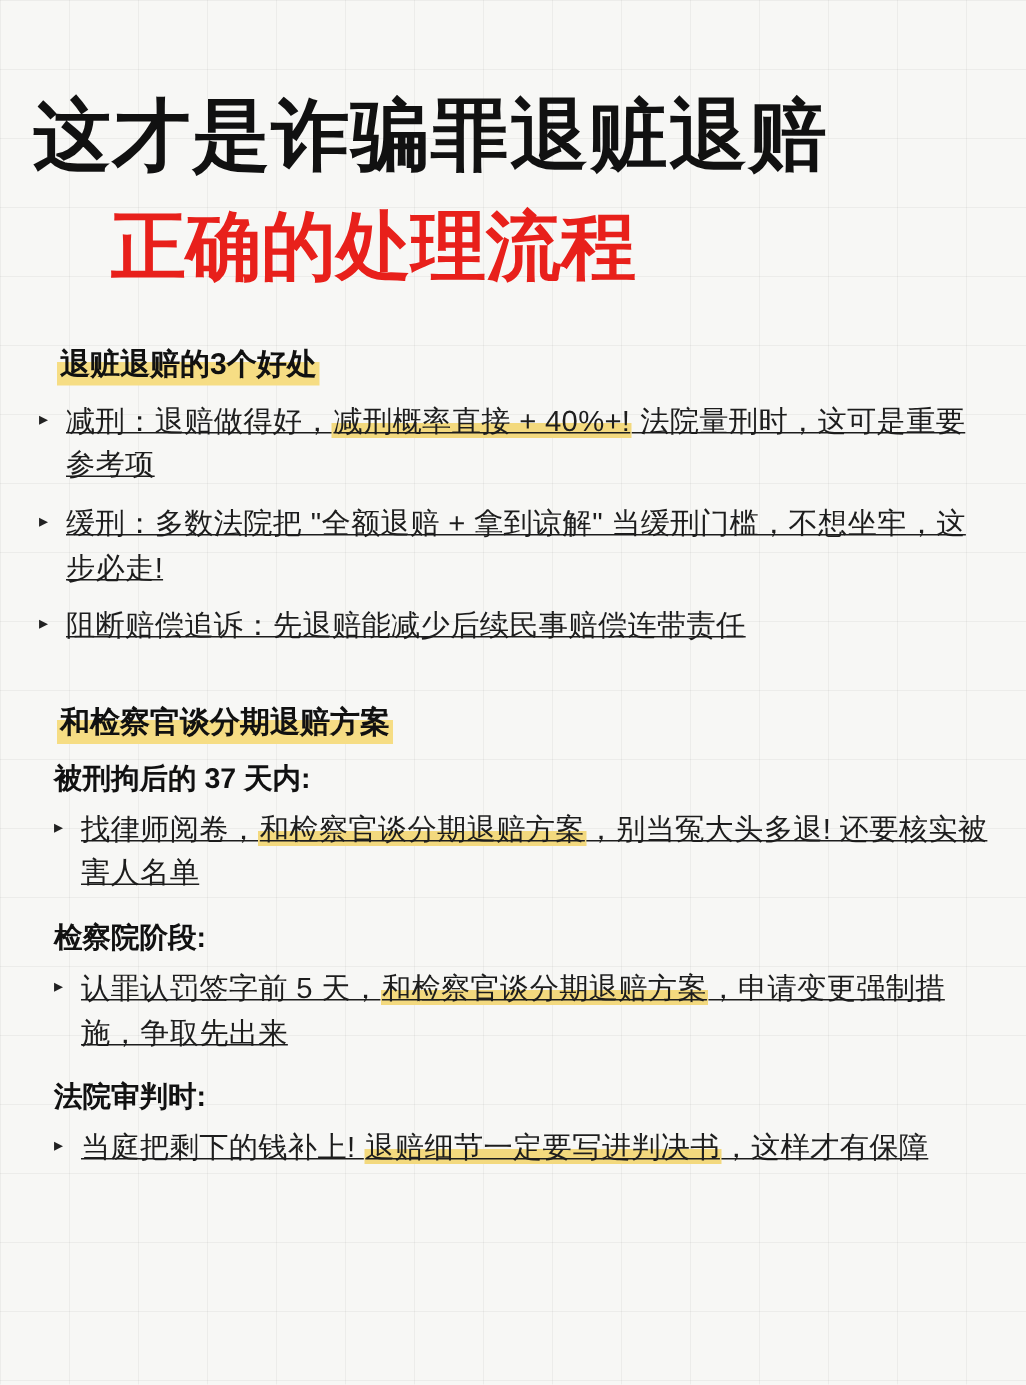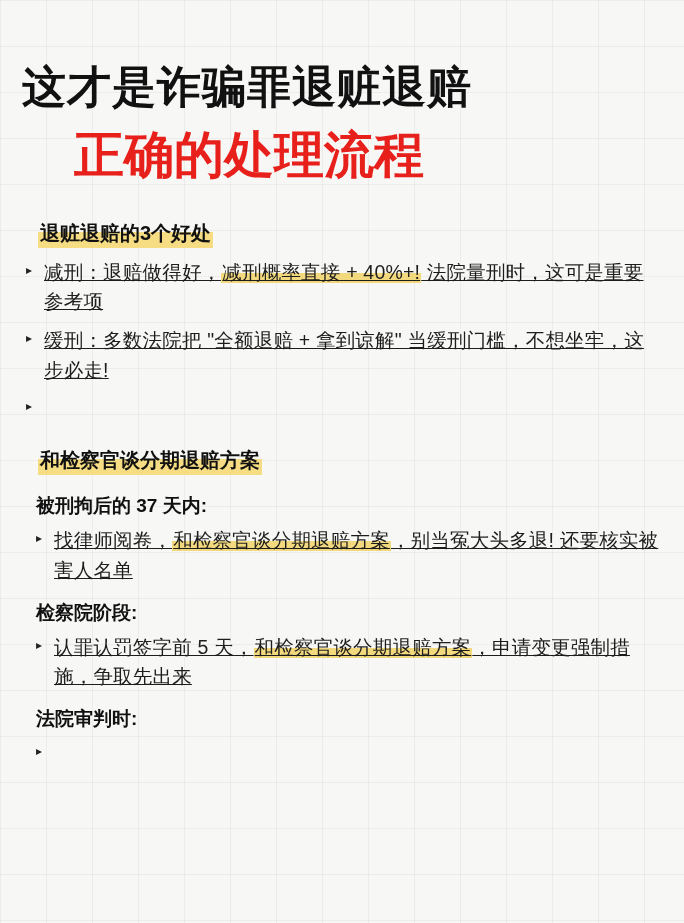--- a/index.html
+++ b/index.html
@@ -28,21 +28,21 @@
   .page {
     position: relative;
     padding: 0 22px;
     box-sizing: border-box;
     height: 100%;
   }
   .title-block {
     padding-top: 62px;
   }
   .title-line1 {
-    font-size: 44px;
+    font-size: 52px;
     font-weight: bold;
     letter-spacing: 1px;
     color: #111111;
     line-height: 1.12;
     white-space: nowrap;
   }
   .title-line2 {
     font-size: 50px;
     font-weight: bold;
     color: #e8201b;
@@ -91,21 +91,21 @@
     background: linear-gradient(to bottom, rgba(255,255,255,0) 55%, #f3d97e 55%, #f3d97e 100%);
     padding: 0 1px;
   }
   .sub-heading {
     font-size: 19px;
     font-weight: bold;
     color: #111;
     margin: 14px 0 7px 14px;
   }
   .sub-heading.first {
-    margin-top: 18px;
+    margin-top: 10px;
   }
   .section2 .bullet {
     padding-left: 14px;
   }
 </style>
 </head>
 <body>
 
 <div class="grid-bg"></div>
 
@@ -125,20 +125,21 @@
         <span class="bullet-text"><span>减刑：退赔做得好，</span><span class="hl">减刑概率直接 + 40%+!</span><span> 法院量刑时，这可是重要参考项</span></span>
       </div>
 
       <div class="bullet">
         <span class="bullet-marker">▸</span>
         <span class="bullet-text"><span>缓刑：多数法院把 "全额退赔 + 拿到谅解" 当缓刑门槛，不想坐牢，这步必走!</span></span>
       </div>
 
       <div class="bullet">
         <span class="bullet-marker">▸</span>
+        <span class="bullet-text"><span>阻断赔偿追诉：先退赔能减少后续民事赔偿连带责任</span></span>
       </div>
 
     </div>
   </div>
 
   <div class="section section2">
     <div class="section-heading">和检察官谈分期退赔方案</div>
 
     <div>
       <div class="sub-heading first">被刑拘后的 37 天内:</div>
@@ -153,17 +154,18 @@
       <div class="bullet">
         <span class="bullet-marker">▸</span>
         <span class="bullet-text"><span>认罪认罚签字前 5 天，</span><span class="hl">和检察官谈分期退赔方案</span><span>，申请变更强制措施，争取先出来</span></span>
       </div>
     </div>
 
     <div>
       <div class="sub-heading">法院审判时:</div>
       <div class="bullet">
         <span class="bullet-marker">▸</span>
+        <span class="bullet-text"><span>当庭把剩下的钱补上! </span><span class="hl">退赔细节一定要写进判决书</span><span>，这样才有保障</span></span>
       </div>
     </div>
 
   </div>
 </div>
 
 </body></html>

